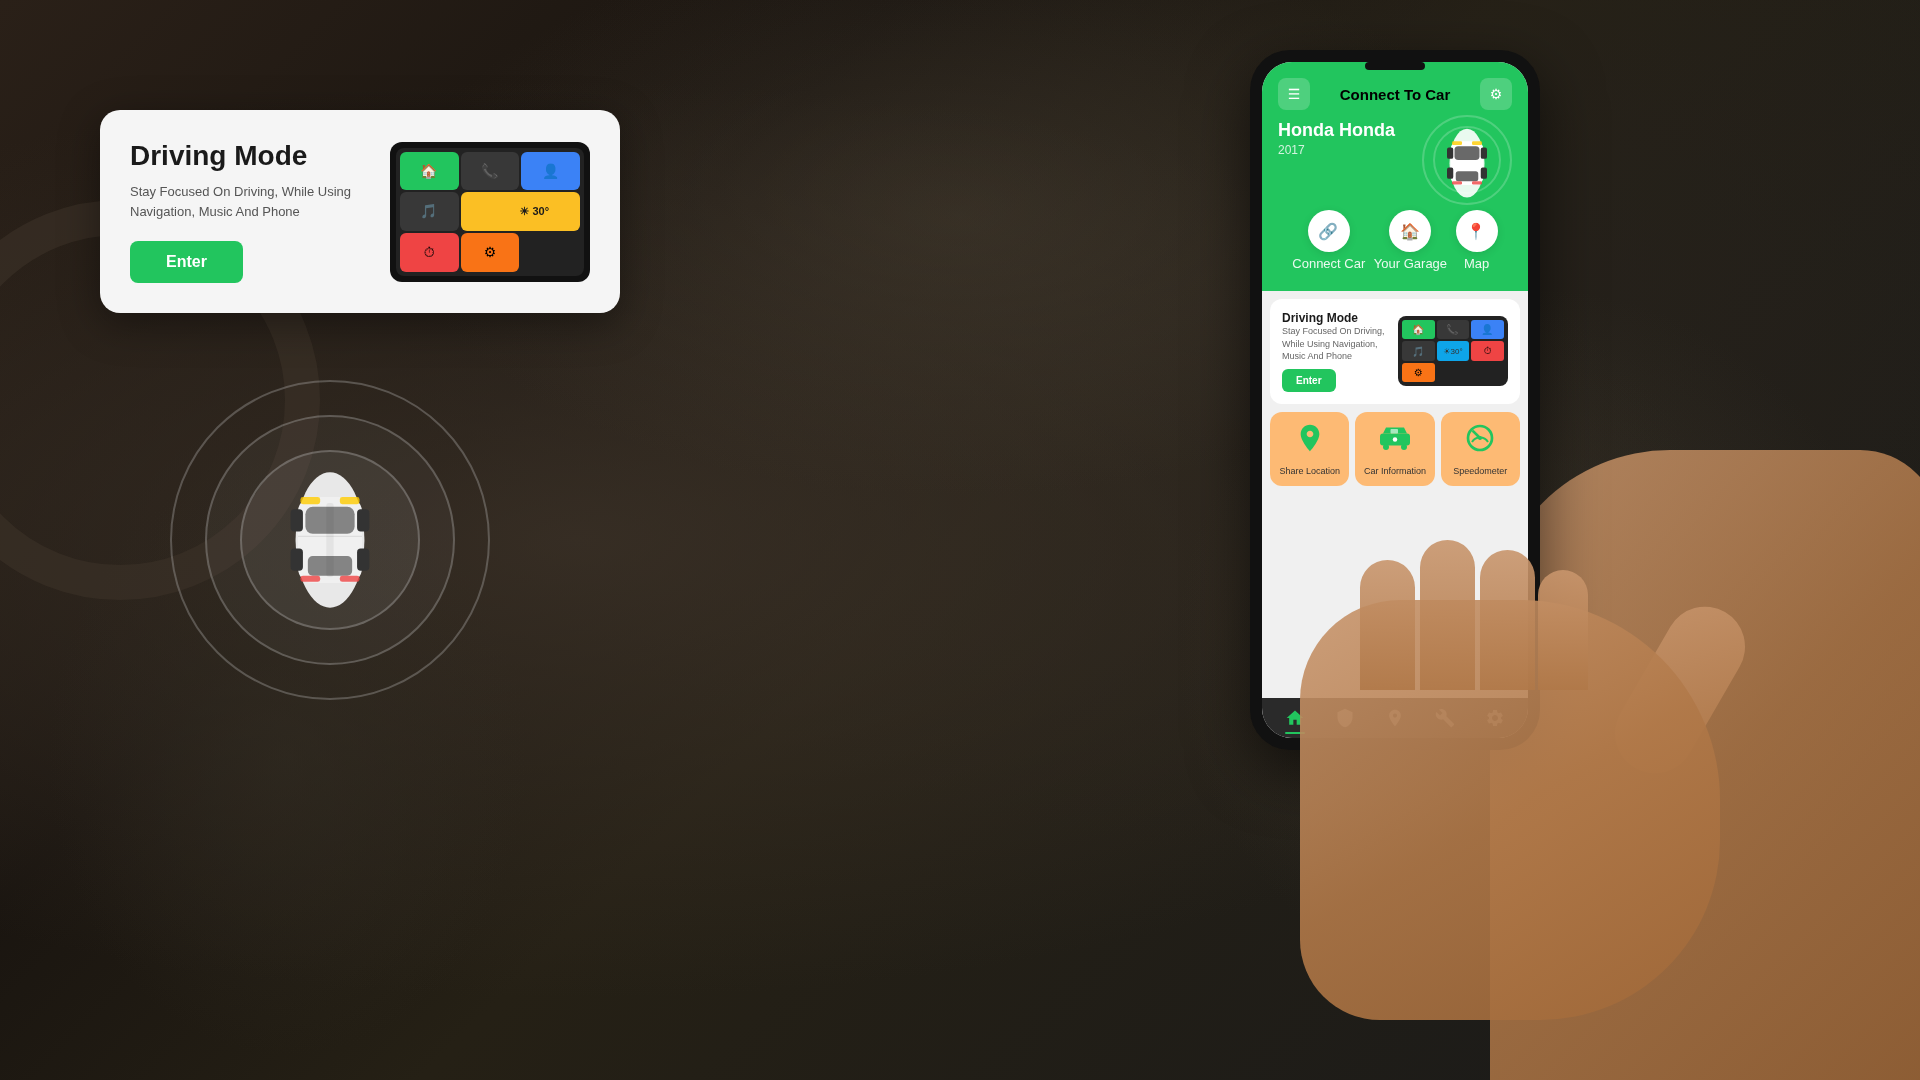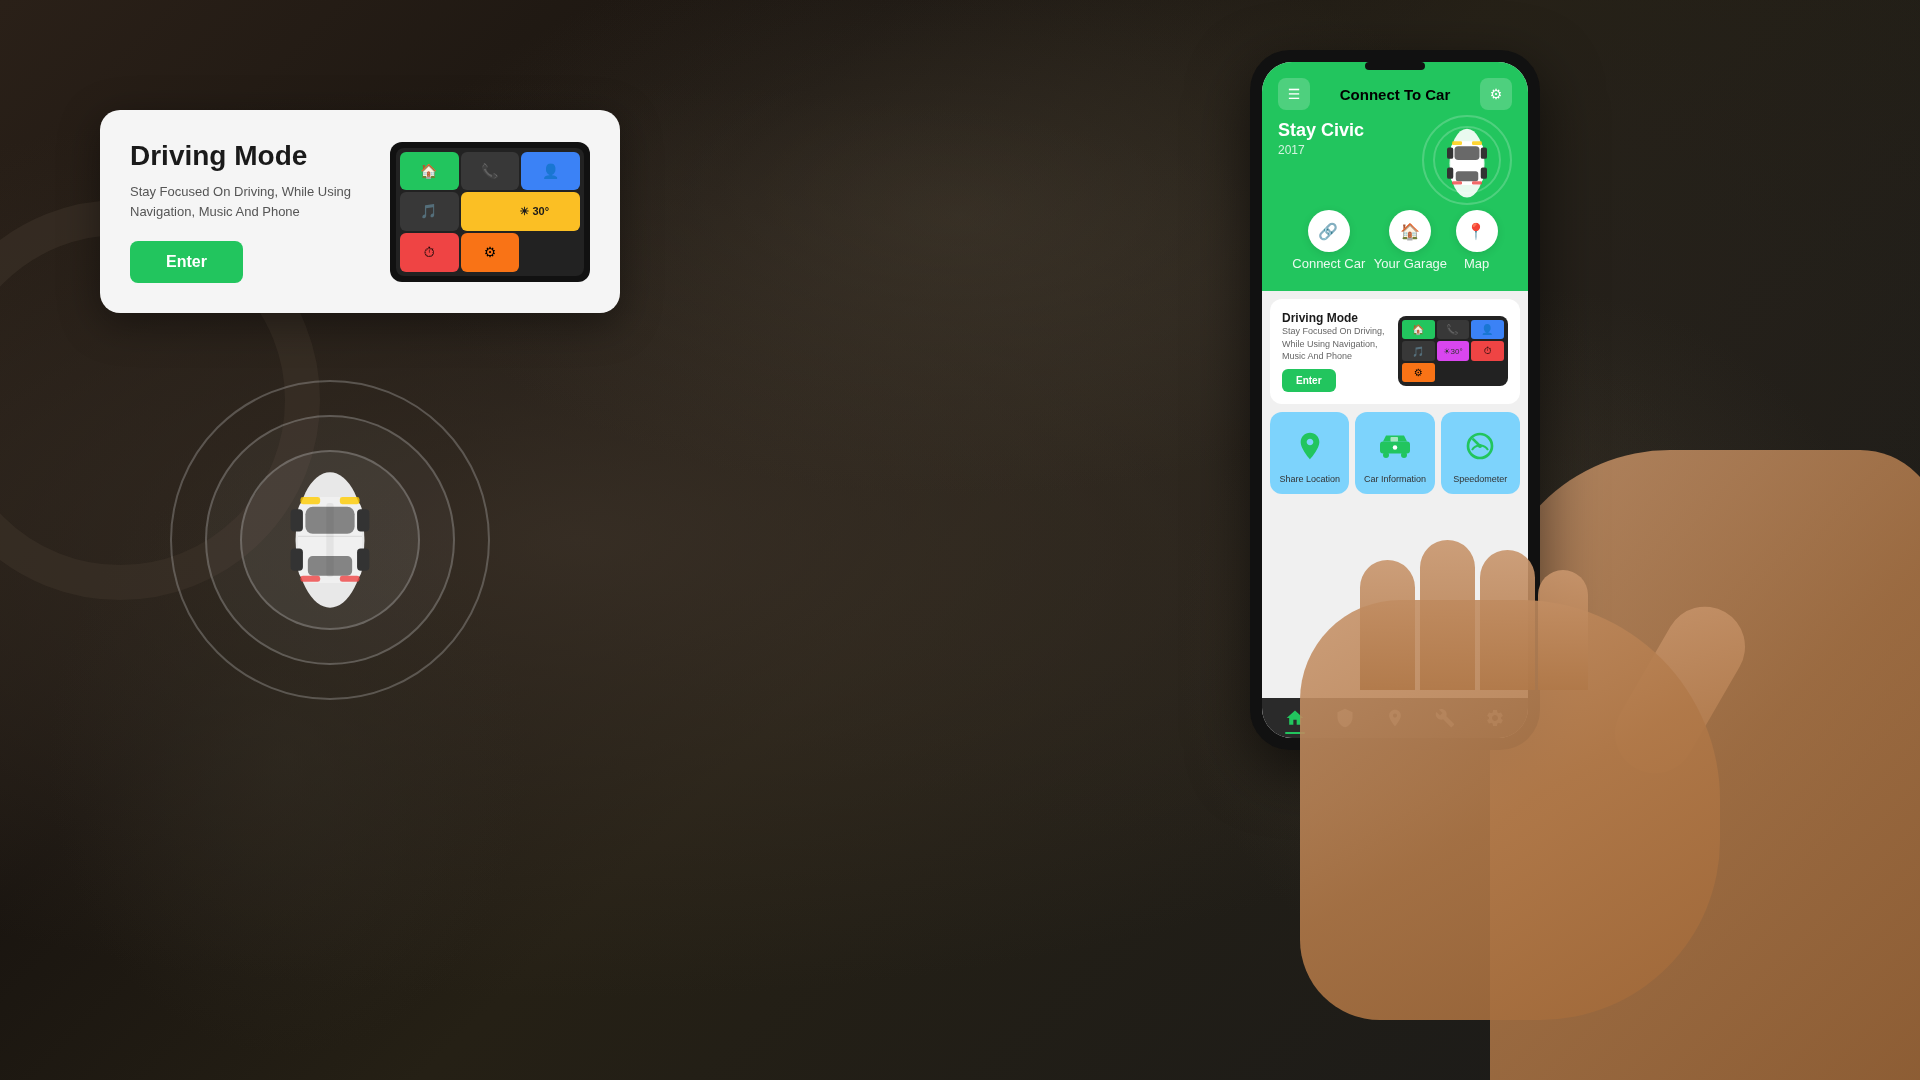--- a/index.html
+++ b/index.html
@@ -353,35 +353,35 @@
       border-radius: 3px;
       display: flex;
       align-items: center;
       justify-content: center;
       font-size: 10px;
     }
     .p-icon.g { background: #22c55e; }
     .p-icon.b { background: #3b82f6; }
     .p-icon.r { background: #ef4444; }
     .p-icon.o { background: #f97316; }
-    .p-icon.y { background: #d946ef; font-size: 8px; color: #333; }
+    .p-icon.y { background: #0ea5e9; font-size: 8px; color: #333; }
 
     
     .phone-grid-section {
       display: grid;
       grid-template-columns: 1fr 1fr 1fr;
       gap: 6px;
       padding: 4px 8px 8px;
       flex-shrink: 0;
     }
 
     .grid-item {
-      background: #7dd3fc;
+      background: #fdba74;
       border-radius: 12px;
-      padding: 14px 8px 10px;
+      padding: 6px 8px 10px;
       display: flex;
       flex-direction: column;
       align-items: center;
       gap: 8px;
       cursor: pointer;
     }
 
     .grid-icon {
       width: 40px;
       height: 40px;
@@ -528,21 +528,21 @@
             <span>☰</span>
           </div>
           <span class="connect-title">Connect To Car</span>
           <div class="settings-btn">
             <span>⚙</span>
           </div>
         </div>
 
         <div class="car-info-row">
           <div>
-            <div class="car-name">Stay Civic</div>
+            <div class="car-name">Honda Honda</div>
             <div class="car-year">2017</div>
           </div>
 
           <div class="phone-car-radar" style="position:relative;width:90px;height:80px;">
             <div class="phone-radar-ring" style="width:90px;height:90px;top:-5px;left:0;"></div>
             <div class="phone-radar-ring" style="width:68px;height:68px;top:6px;left:11px;"></div>
             <div style="position:absolute;top:50%;left:50%;transform:translate(-50%,-50%);width:50px;height:75px;">
               <svg viewBox="0 0 80 130">
                 <ellipse cx="40" cy="65" rx="28" ry="55" fill="rgba(255,255,255,0.9)"></ellipse>
                 <rect x="14" y="30" width="52" height="70" rx="12" fill="white"></rect>

